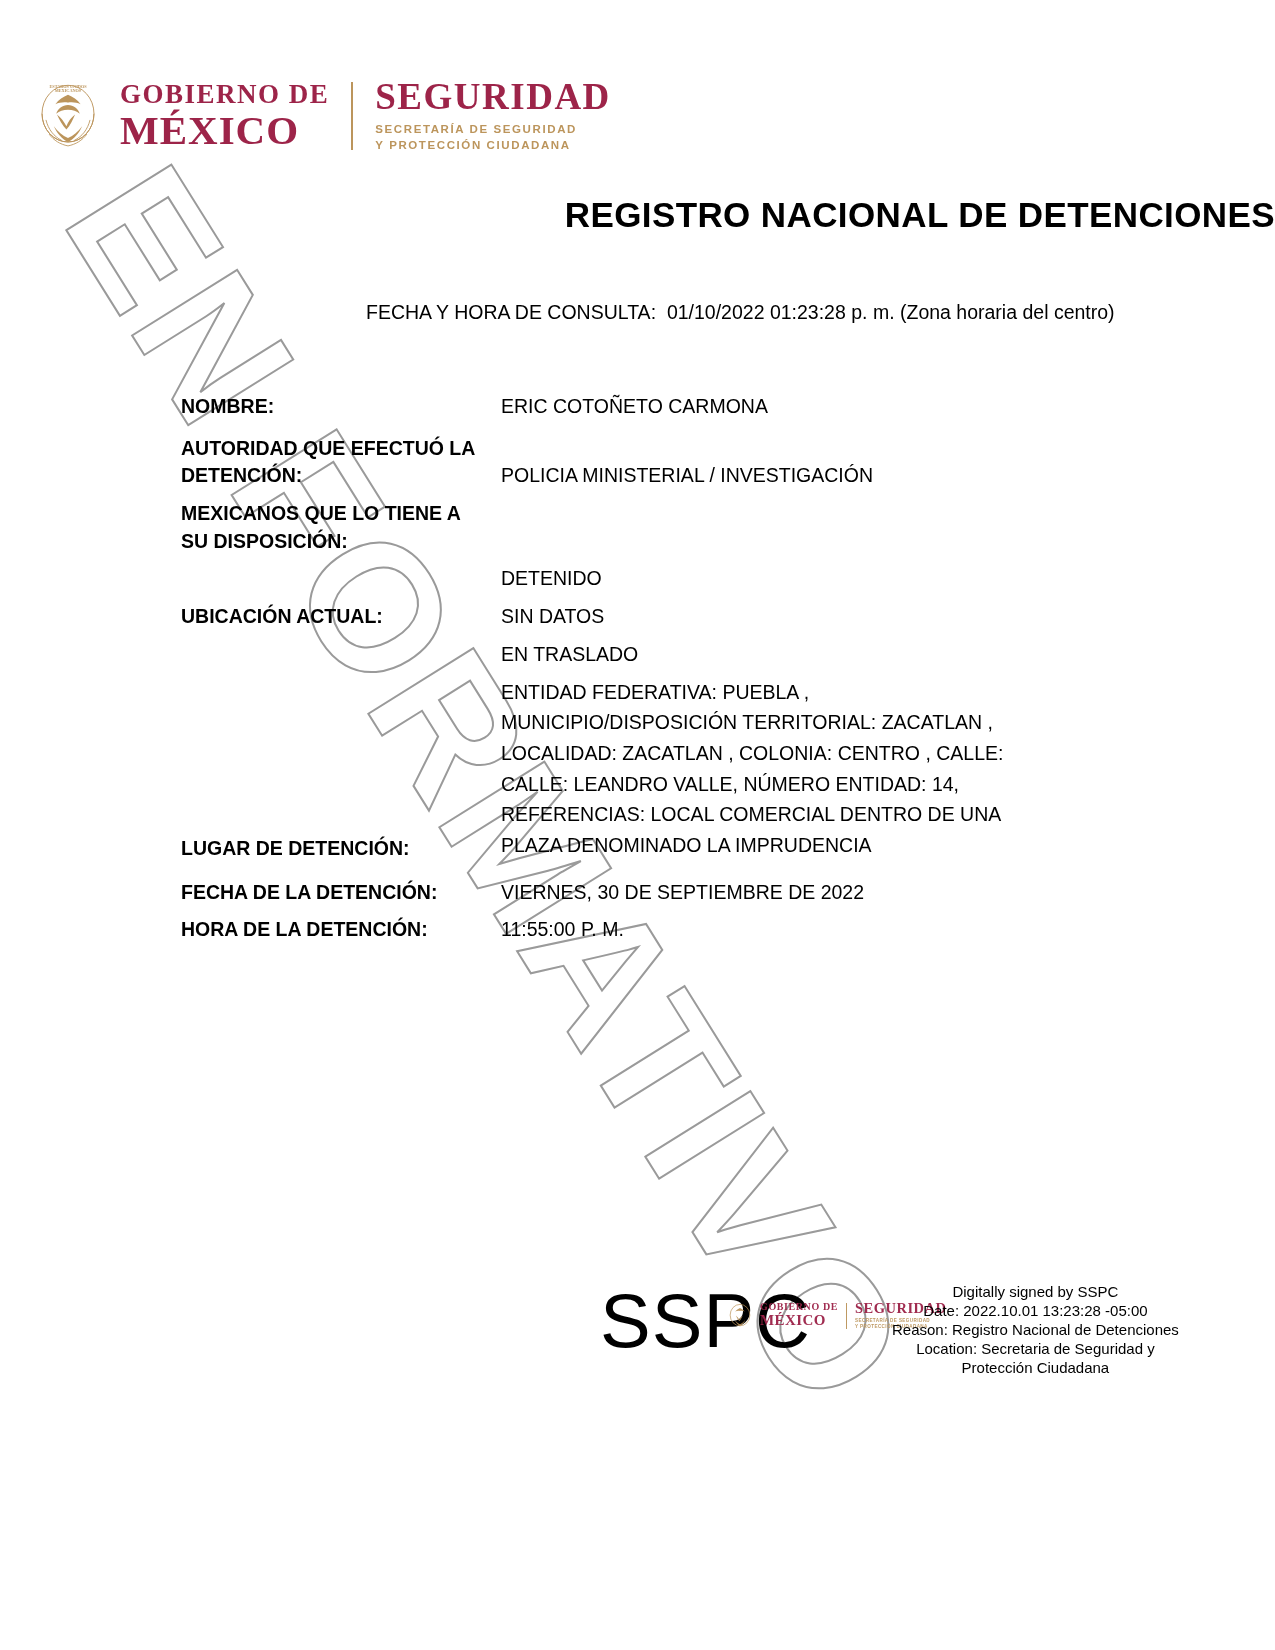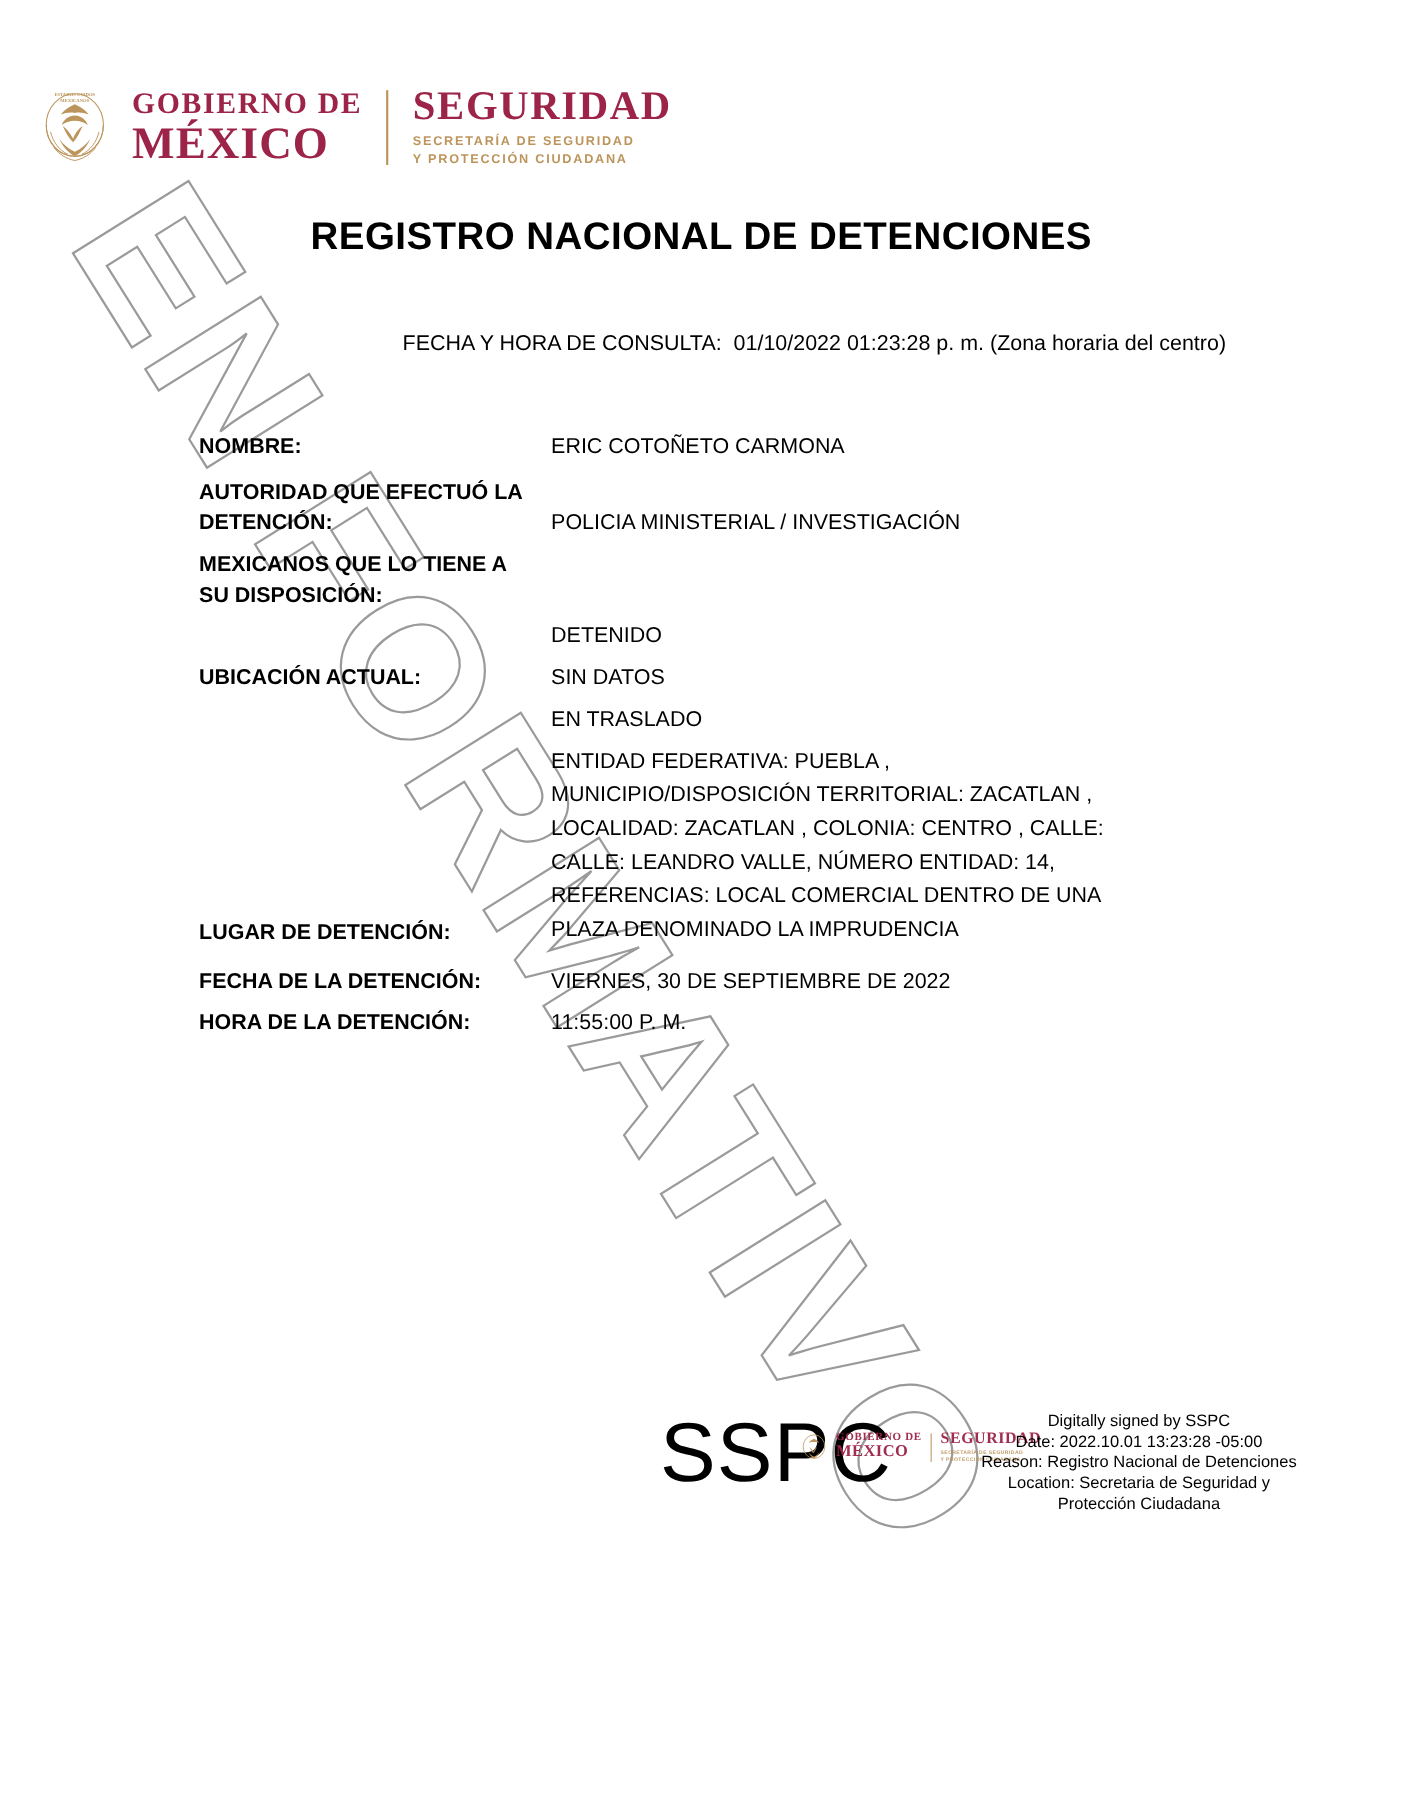--- a/index.html
+++ b/index.html
@@ -103,21 +103,21 @@
     margin-top: 7px;
     line-height: 1.35;
   }
 
   
   .doc-title {
     position: absolute;
     left: 0;
     top: 195px;
     width: 1275px;
-    text-align: center;
+    text-align: right;
     font-size: 35px;
     font-weight: bold;
     letter-spacing: 0.4px;
     z-index: 10;
   }
 
   
   .consulta {
     position: absolute;
     left: 366px;

